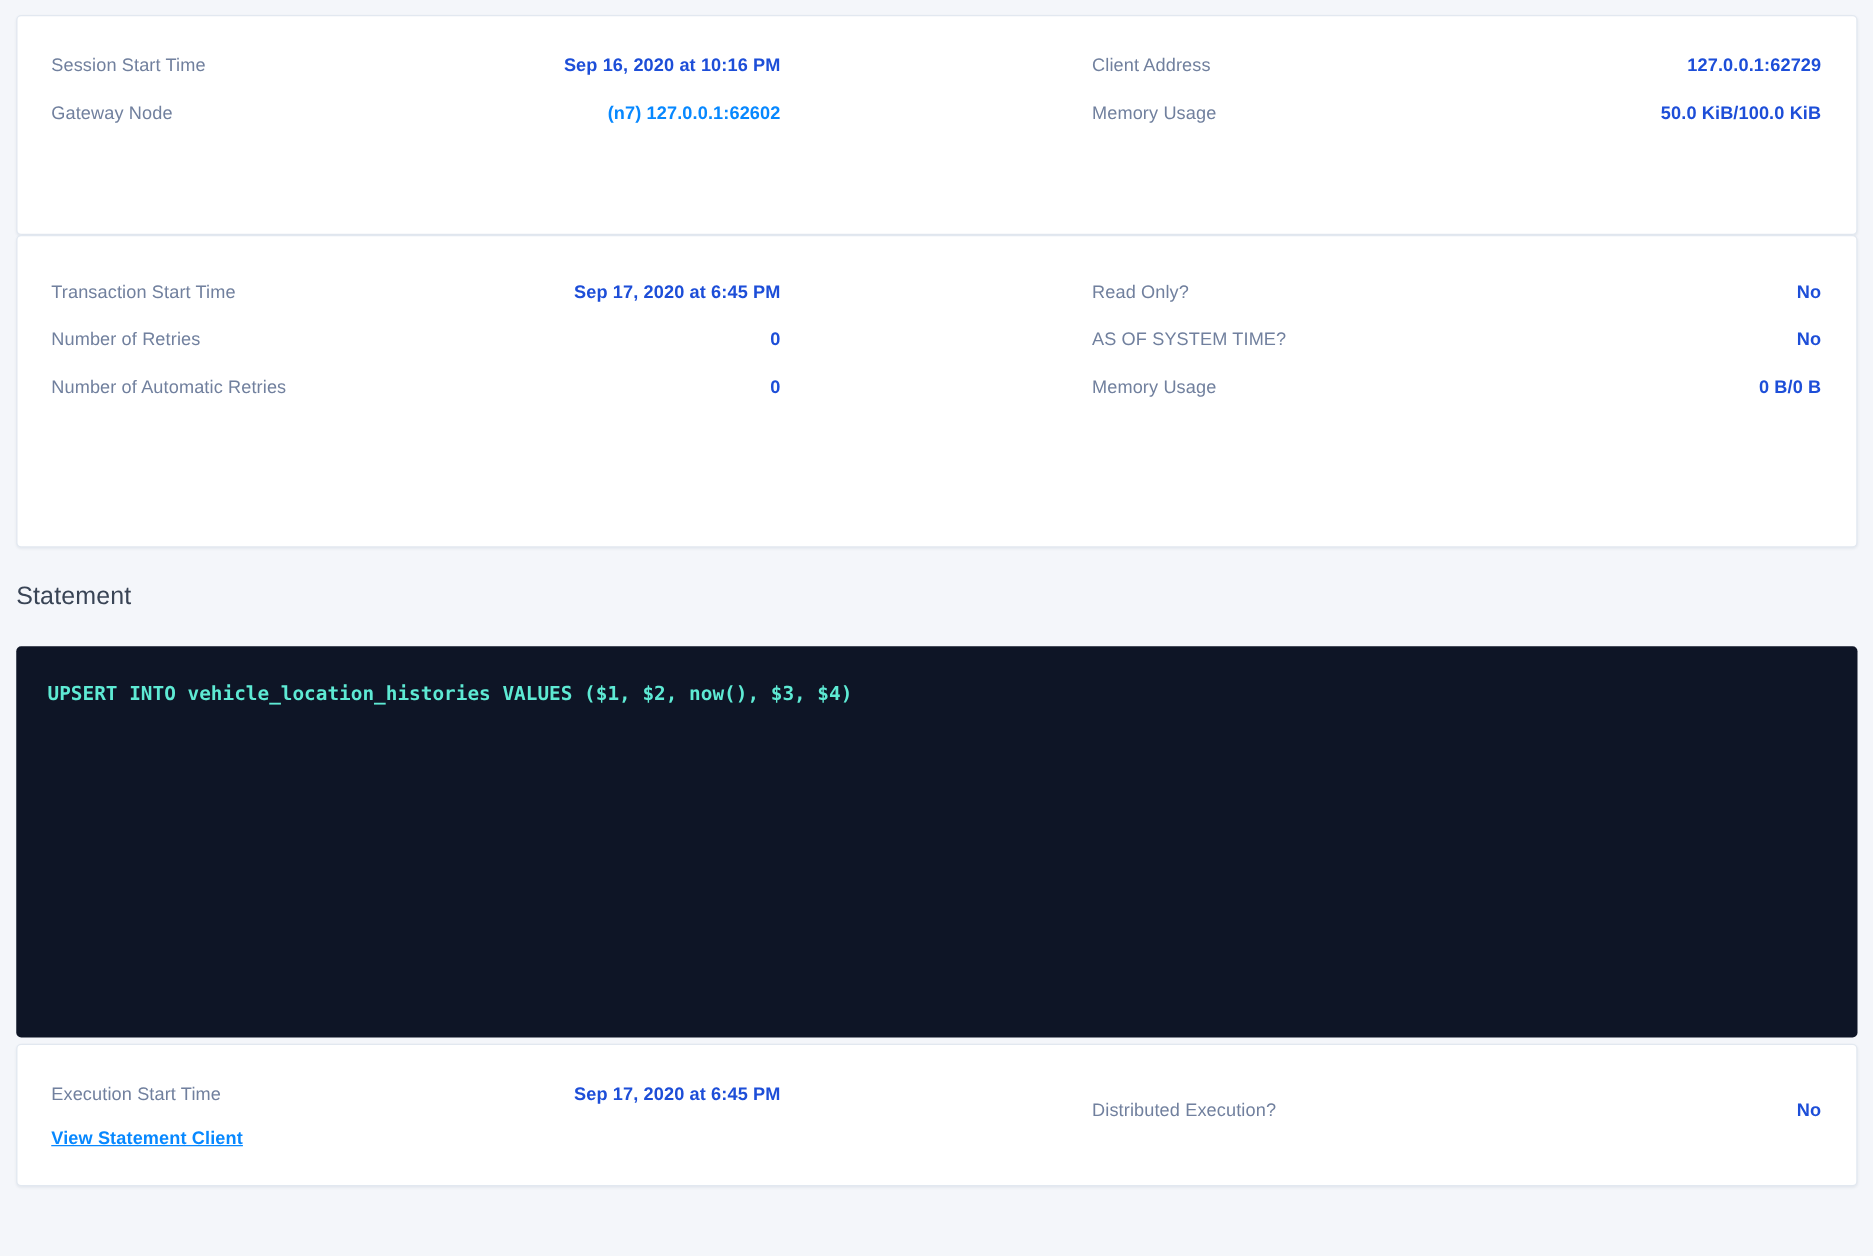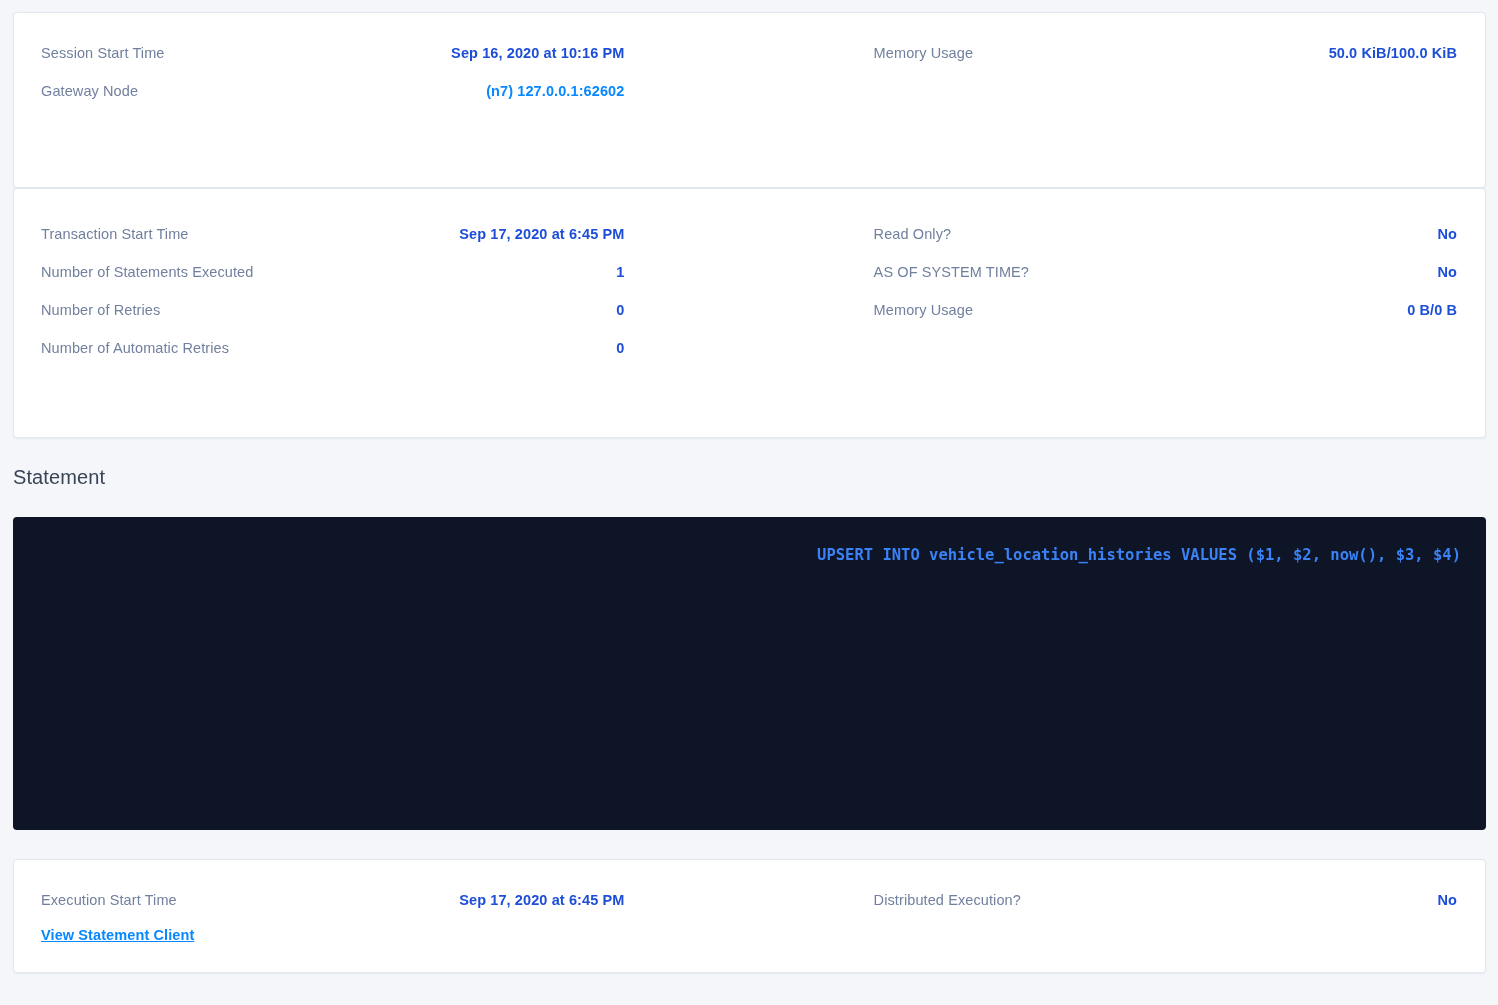--- a/index.html
+++ b/index.html
@@ -18,20 +18,21 @@
   .card {
     background: #ffffff;
     border: 1px solid #e2e8f0;
     border-radius: 4px;
     box-shadow: 0 1px 2px rgba(67, 90, 111, 0.08);
     padding: 21px 28px 21px 27px;
   }
   .card-grid {
     display: flex;
     justify-content: space-between;
+    align-items: center;
   }
   .col { width: 41.2%; }
   .kv-row {
     display: flex;
     justify-content: space-between;
     align-items: center;
     height: 38px;
   }
   .kv-label {
     color: #71809e;
@@ -80,27 +81,26 @@
     margin-top: 0;
     height: 313px;
     background: #0e1526;
     border-radius: 4px;
     padding: 27px 25px;
   }
   .sql-box pre {
     font-family: "DejaVu Sans Mono", "Liberation Mono", monospace;
     font-size: 15.5px;
     font-weight: 700;
-    color: #3b82f6;
+    color: #5eead4;
     white-space: pre-wrap;
     line-height: 22px;
     letter-spacing: 0px;
-    text-align: right;
   }
-  .execution-card { margin-top: 29px; height: 114px; }
+  .execution-card { margin-top: 5px; height: 114px; }
   .details-link {
     display: inline-block;
     margin-top: 8px;
     color: #0788ff;
     font-size: 14.5px;
     font-weight: 700;
     cursor: pointer;
     letter-spacing: 0.1px;
   }
 </style>
@@ -116,38 +116,38 @@
           <span class="kv-label">Session Start Time</span>
           <span class="kv-value">Sep 16, 2020 at 10:16 PM</span>
         </div>
         <div class="kv-row">
           <span class="kv-label">Gateway Node</span>
           <a class="kv-value link" href="#">(n7) 127.0.0.1:62602</a>
         </div>
       </div>
       <div class="col">
         <div class="kv-row">
+          <span class="kv-label">Client Address</span>
+          <span class="kv-value">127.0.0.1:62729</span>
+        </div>
+        <div class="kv-row">
           <span class="kv-label">Memory Usage</span>
           <span class="kv-value">50.0 KiB/100.0 KiB</span>
         </div>
       </div>
     </div>
   </div>
 
 
   <div class="card transaction-card">
     <div class="card-grid">
       <div class="col">
         <div class="kv-row">
           <span class="kv-label">Transaction Start Time</span>
           <span class="kv-value">Sep 17, 2020 at 6:45 PM</span>
-        </div>
-        <div class="kv-row">
-          <span class="kv-label">Number of Statements Executed</span>
-          <span class="kv-value">1</span>
         </div>
         <div class="kv-row">
           <span class="kv-label">Number of Retries</span>
           <span class="kv-value">0</span>
         </div>
         <div class="kv-row">
           <span class="kv-label">Number of Automatic Retries</span>
           <span class="kv-value">0</span>
         </div>
       </div>

